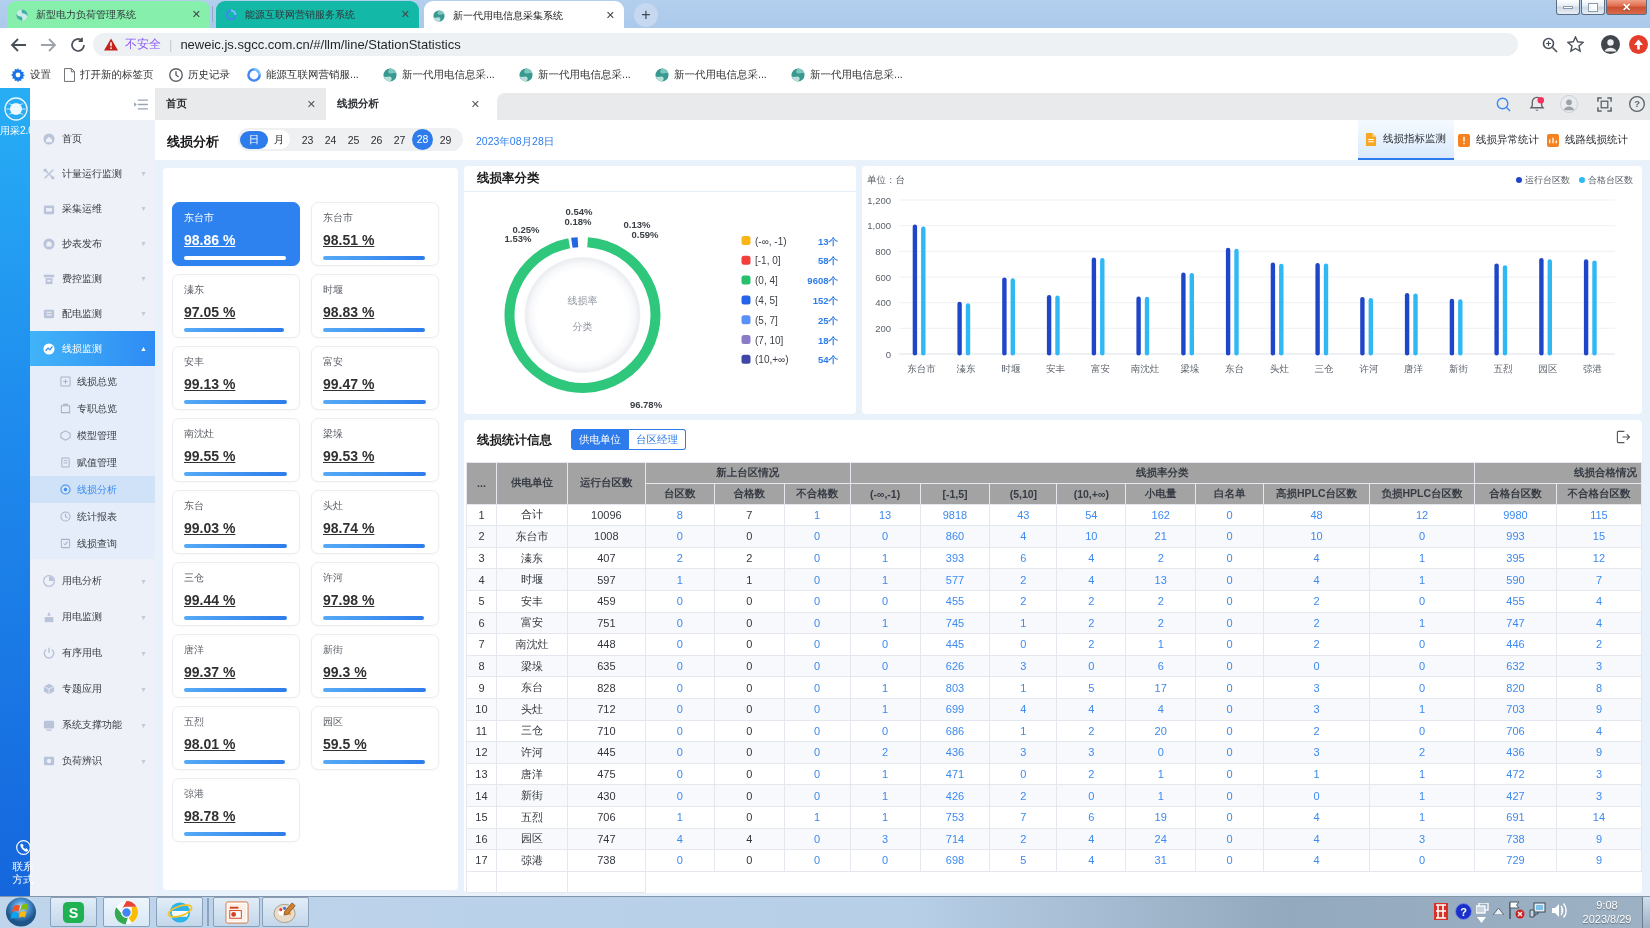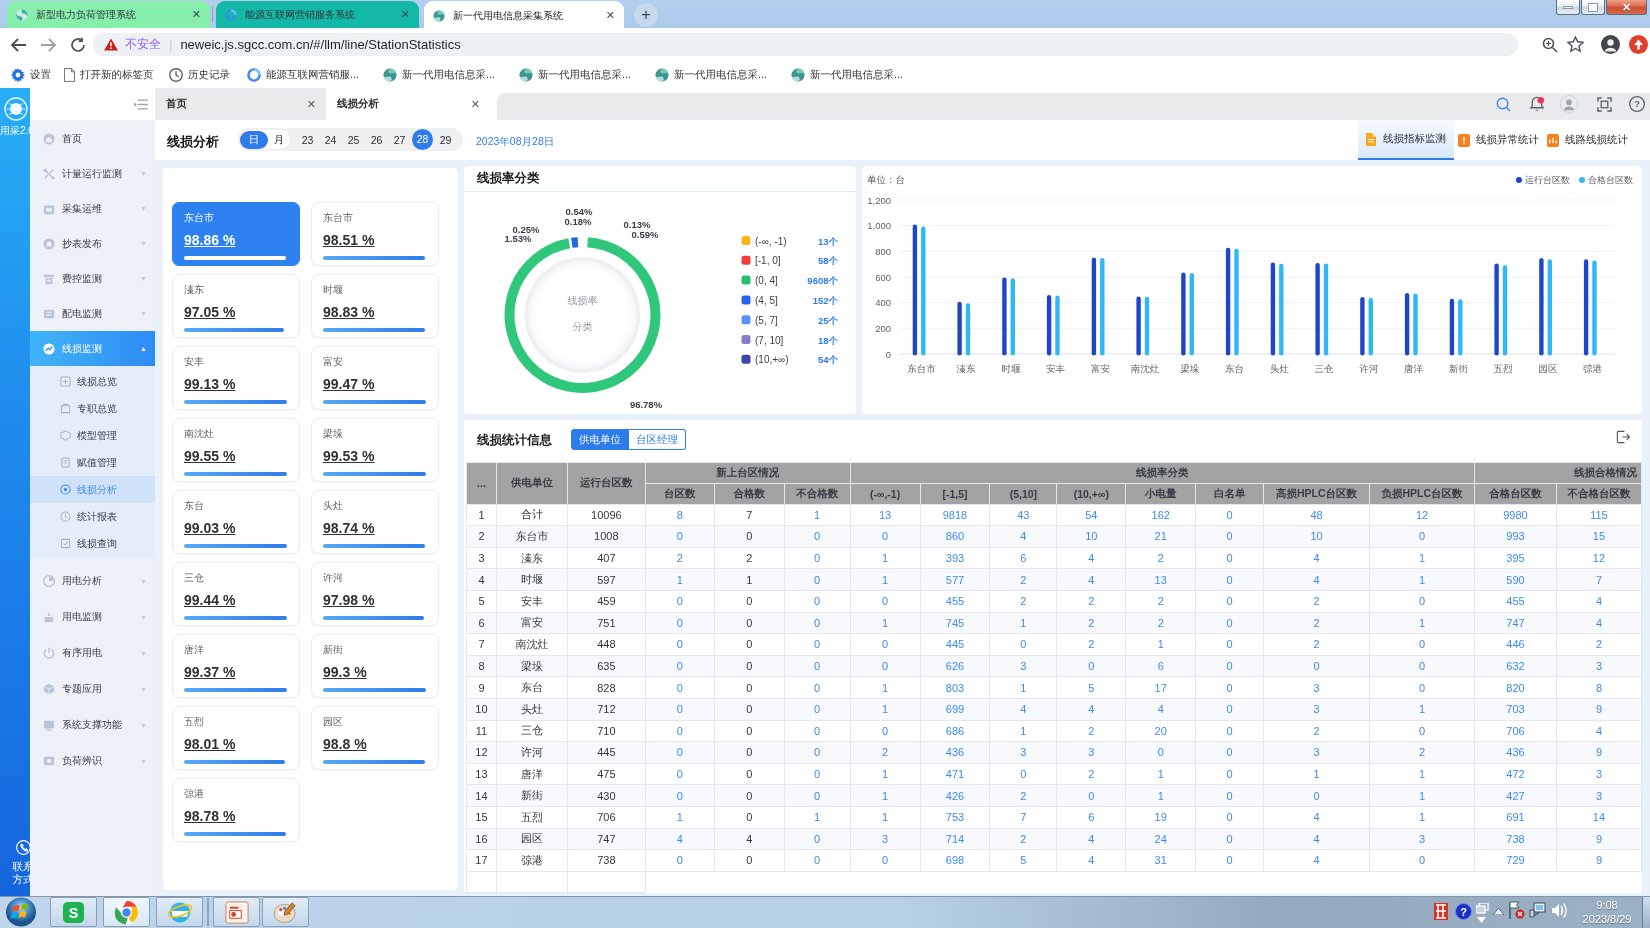--- a/index.html
+++ b/index.html
@@ -449,21 +449,21 @@
           <div class="cv">99.3 %</div>
           <div class="cb" style="width:103px;"></div>
         </div>
       <div class="card">
           <div class="cn">五烈</div>
           <div class="cv">98.01 %</div>
           <div class="cb" style="width:101px;"></div>
         </div>
       <div class="card">
           <div class="cn">园区</div>
-          <div class="cv">98.8 %</div>
+          <div class="cv">59.5 %</div>
           <div class="cb" style="width:102px;"></div>
         </div>
       <div class="card">
           <div class="cn">弶港</div>
           <div class="cv">98.78 %</div>
           <div class="cb" style="width:102px;"></div>
         </div>
     </div>
   </div>
 

